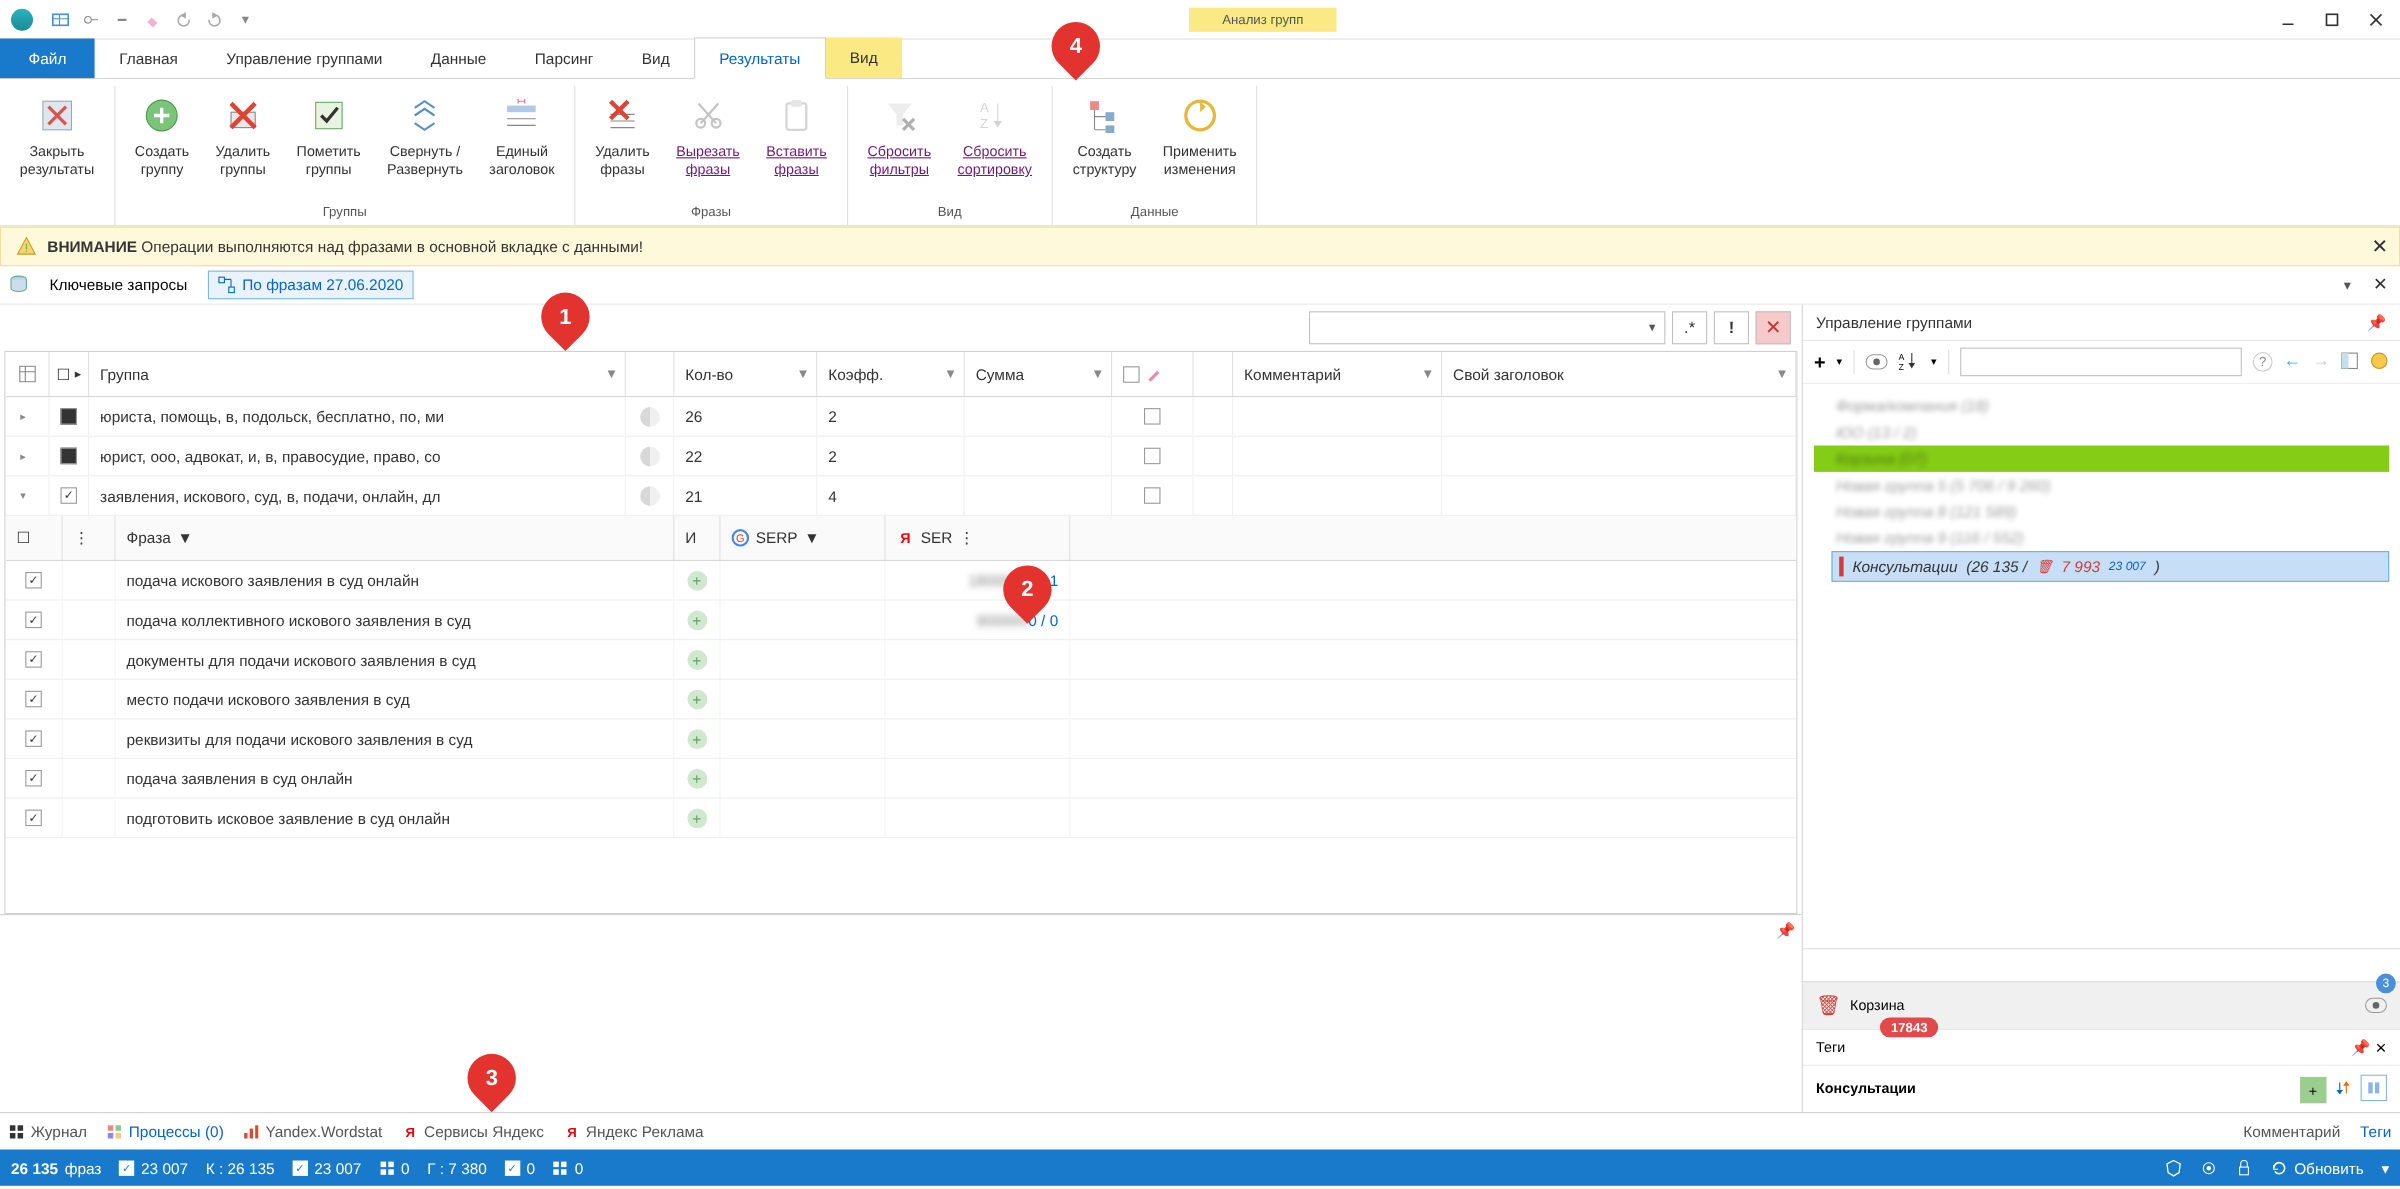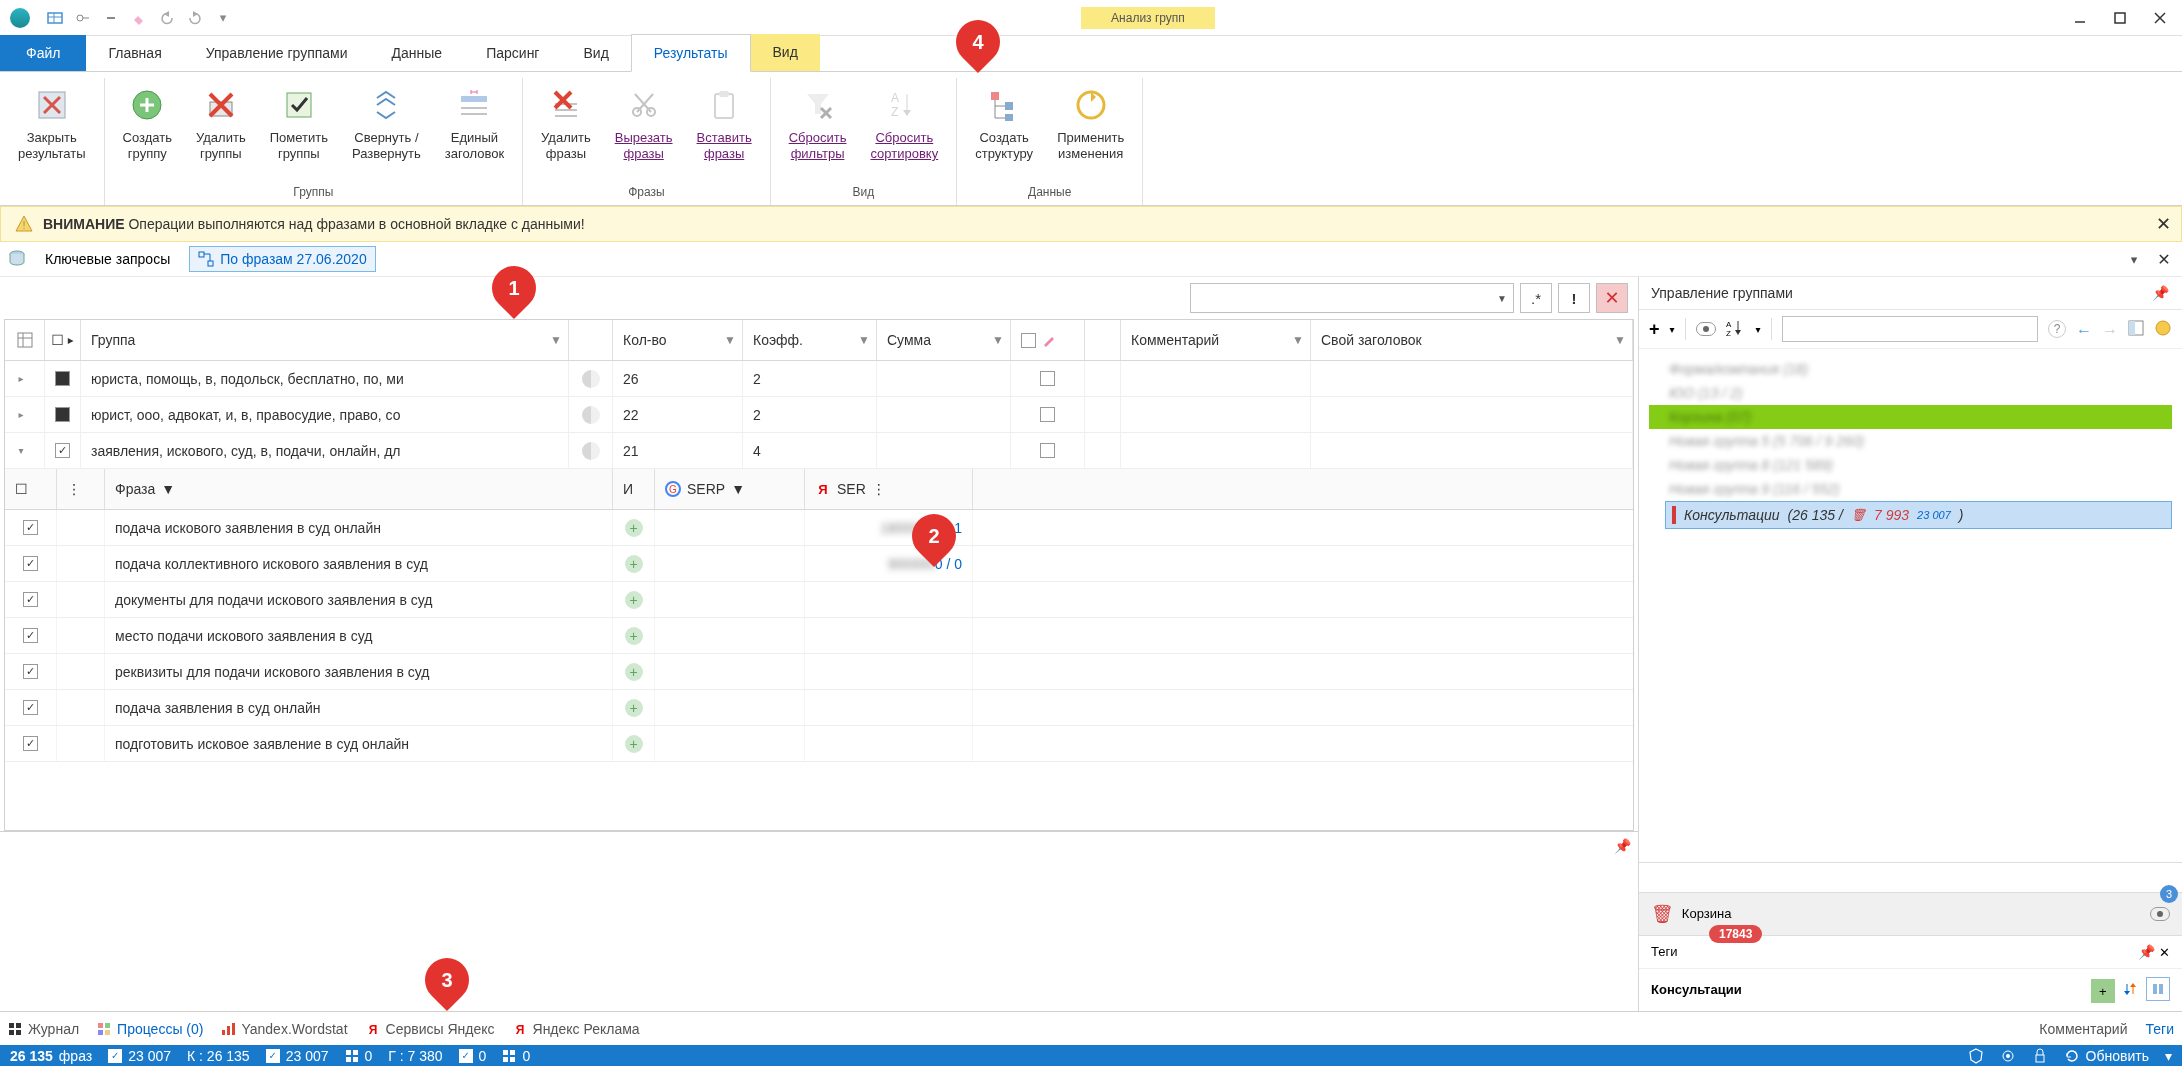--- a/index.html
+++ b/index.html
@@ -122,21 +122,21 @@
 .taskarea .pin { position: absolute; right: 6px; top: 6px; color: #888; }
 .taskarea .msg { font-size: 22px; color: #666; }
 
 
 .bottom-tabs { height: 34px; border-top: 1px solid #d0d0d0; display: flex; align-items: center; padding: 0 8px; gap: 18px; }
 .btab { display: flex; align-items: center; gap: 6px; font-size: 14px; color: #555; }
 .btab.active { color: #0066cc; }
 .bt-spacer { flex: 1; }
 
 
-.statusbar { height: 21px; background: #1979ca; color: #fff; display: flex; align-items: center; padding: 0 10px; gap: 16px; font-size: 14px; }
+.statusbar { height: 33px; background: #1979ca; color: #fff; display: flex; align-items: center; padding: 0 10px; gap: 16px; font-size: 14px; }
 .statusbar .seg { display: flex; align-items: center; gap: 6px; }
 .statusbar .sp { flex: 1; }
 .statusbar .wcheck { width: 14px; height: 14px; background: #fff; display: inline-flex; align-items: center; justify-content: center; color: #1979ca; font-size: 10px; }
 
 
 .marker { position: absolute; width: 44px; height: 56px; }
 .marker .pin-body { width: 44px; height: 44px; background: #e3332e; border-radius: 50% 50% 50% 0; transform: rotate(-45deg); display: flex; align-items: center; justify-content: center; }
 .marker .pin-body span { transform: rotate(45deg); color: #fff; font-size: 20px; font-weight: bold; }
 
 .gh-tools { display: flex; gap: 4px; align-items: center; }

